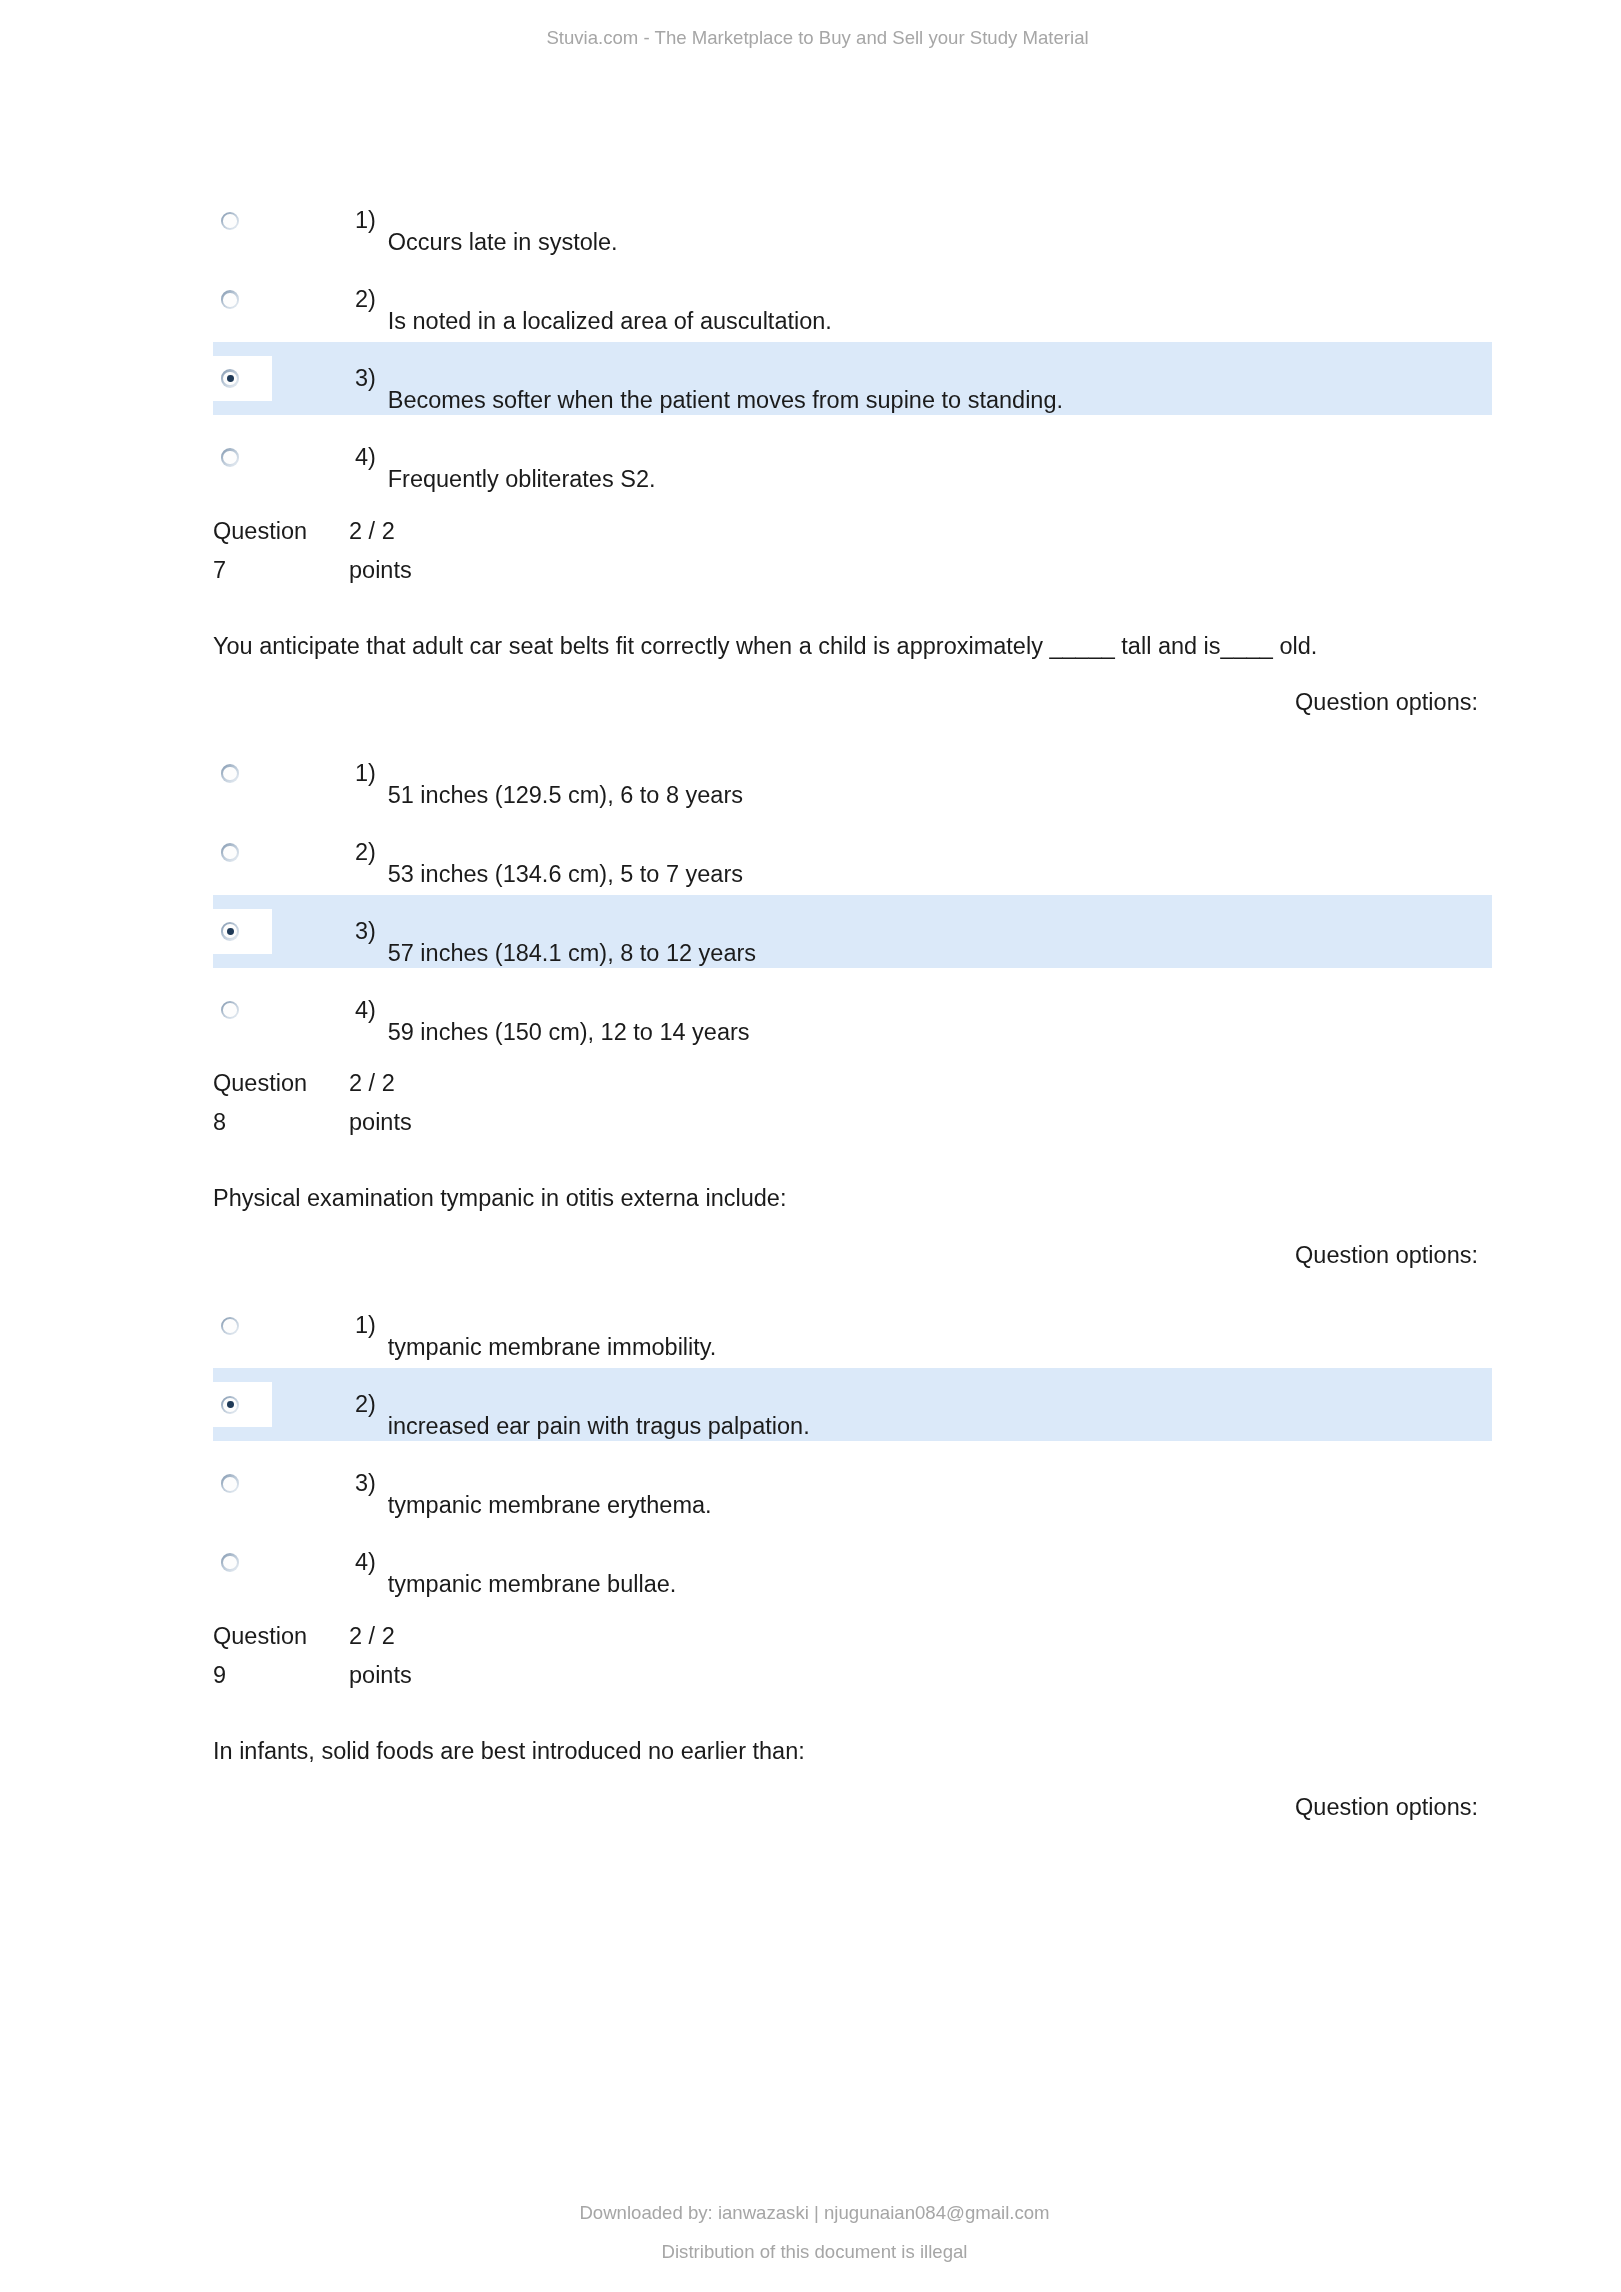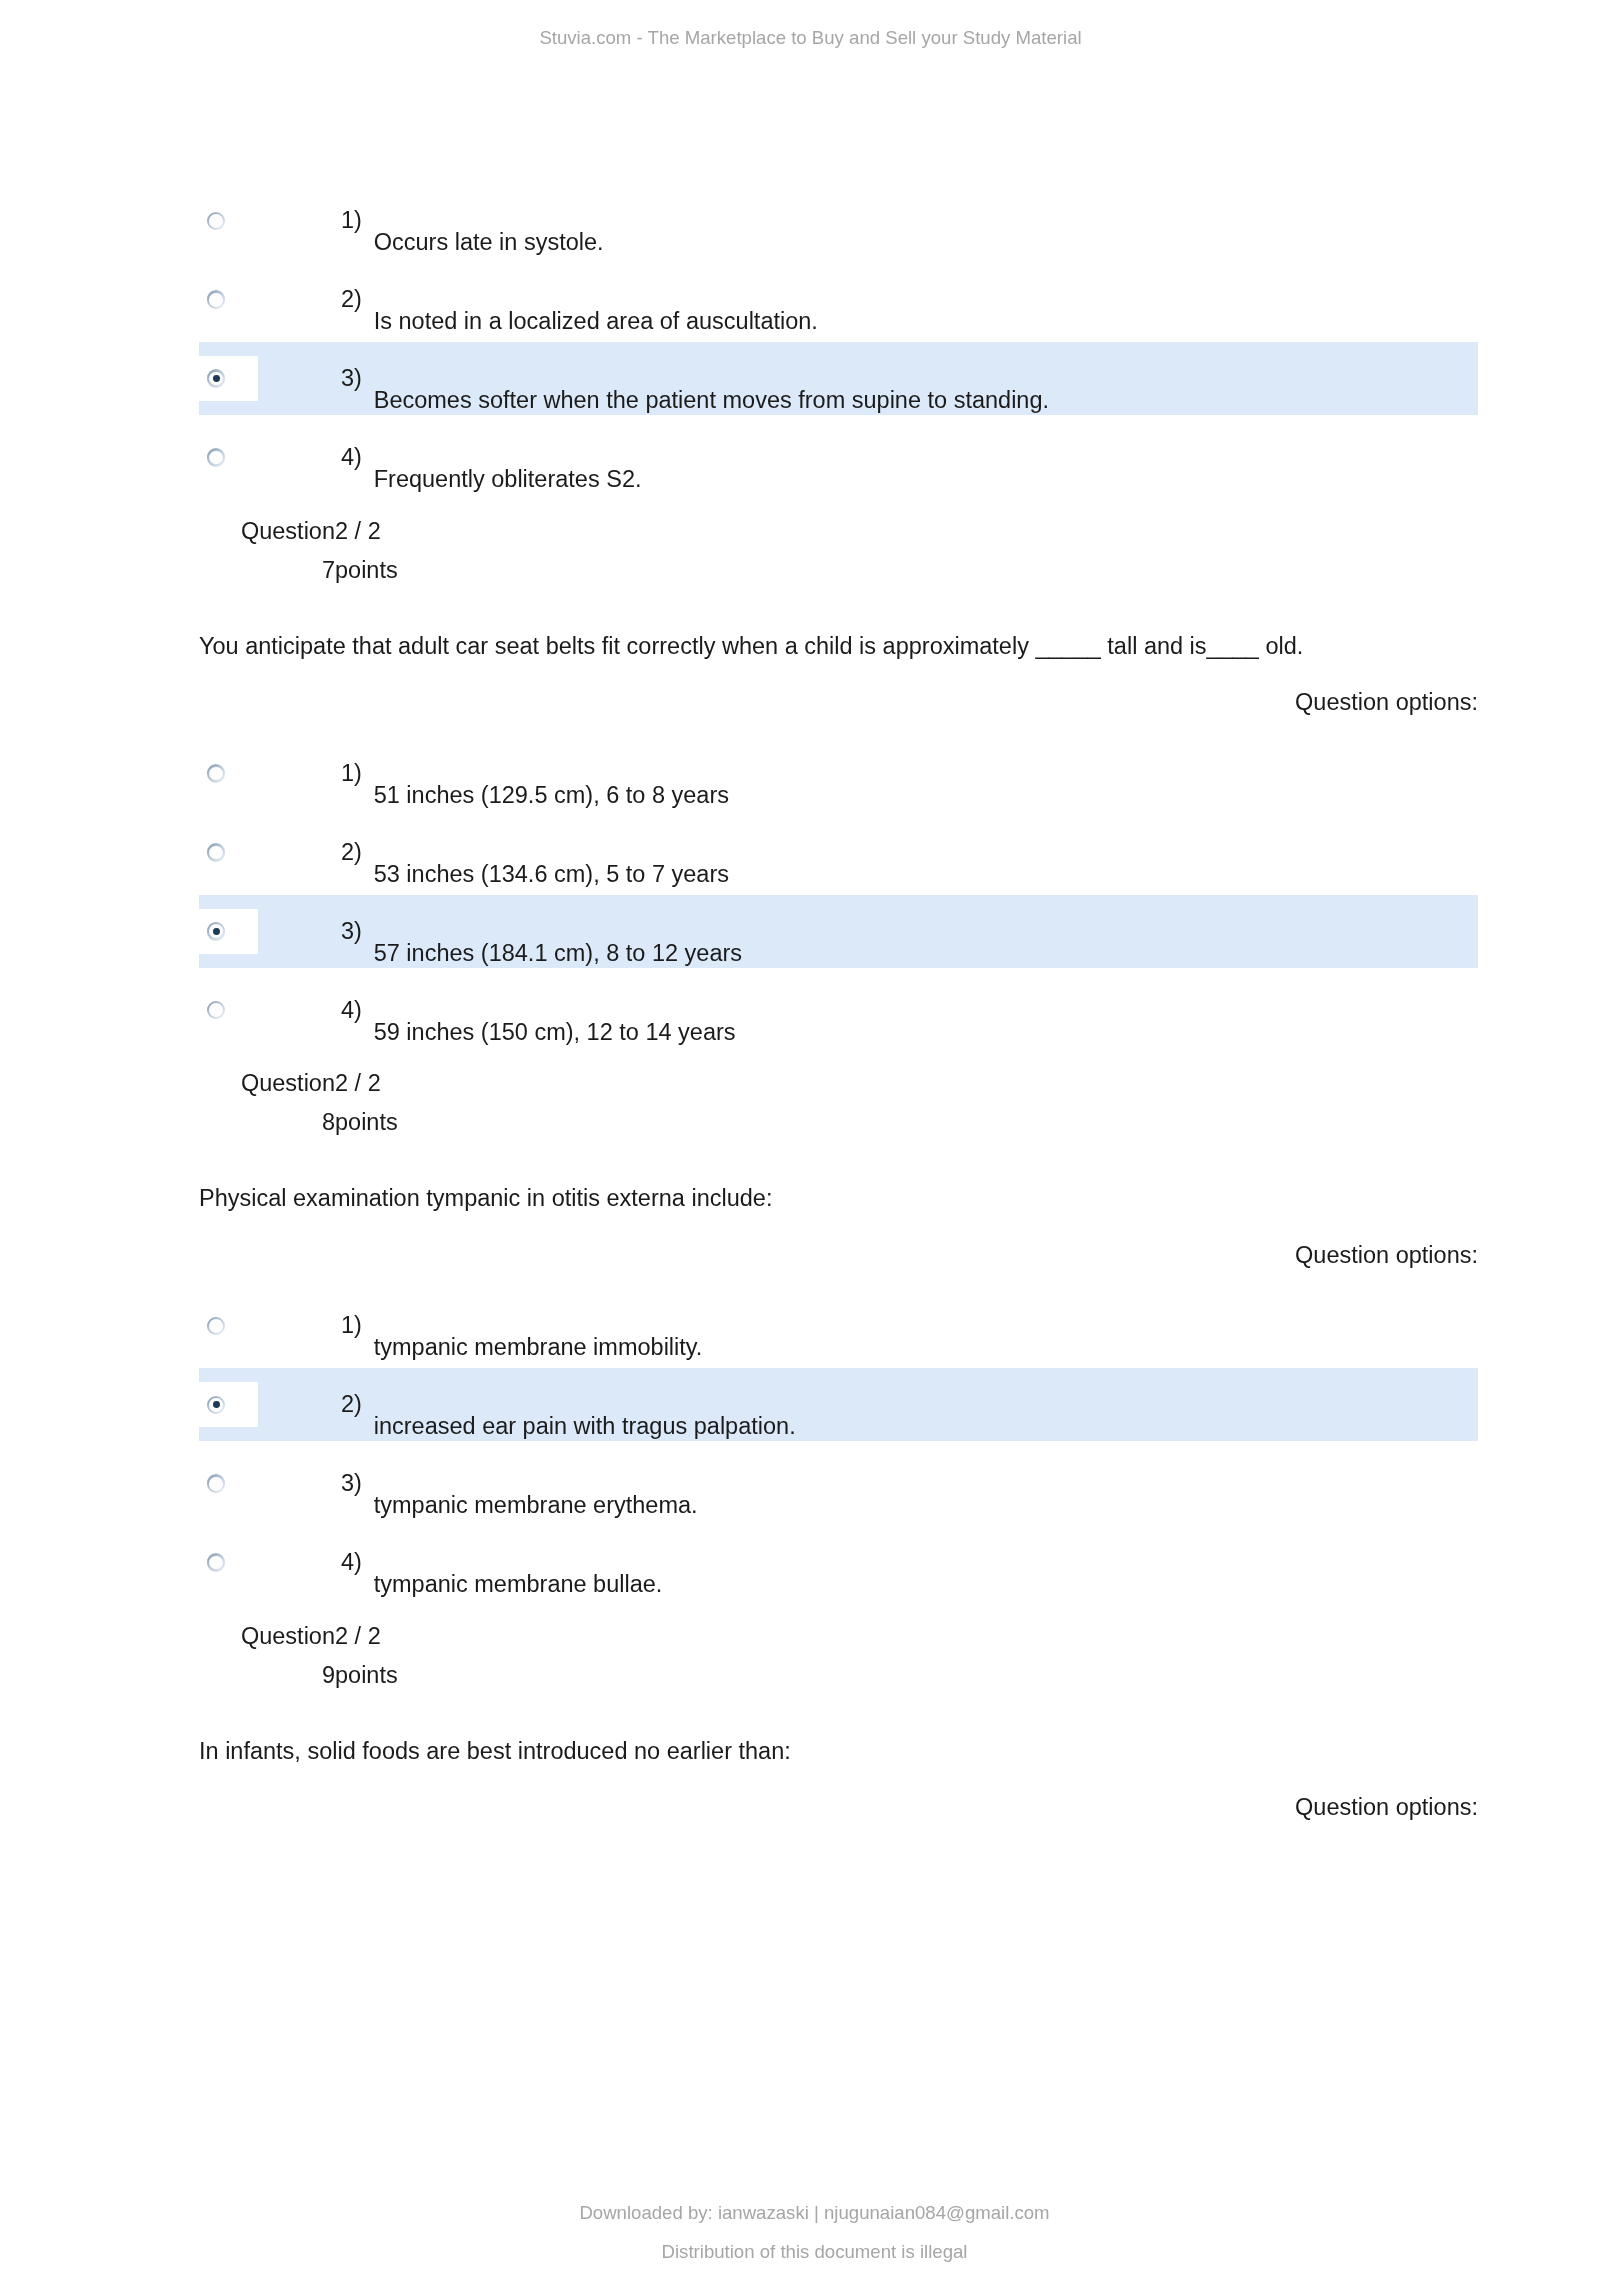--- a/index.html
+++ b/index.html
@@ -5,20 +5,21 @@
   * { margin: 0; padding: 0; box-sizing: border-box; }
   html, body { background: #ffffff; }
   body { font-family: "Liberation Sans", sans-serif; color: #1b1b1b; }
 
   .page {
     position: relative;
     width: 1621px;
     height: 2293px;
     background: #ffffff;
     overflow: hidden;
+    padding-left: 14px;
   }
 
   .doc-header {
     padding-top: 27.4px;
     text-align: center;
     font-size: 18.6px;
     color: #a6a6a6;
   }
 
   .content {
@@ -77,21 +78,21 @@
   }
 
   .opt-num { margin-left: 83px; white-space: nowrap; }
   .opt-text { margin-left: 11.8px; white-space: nowrap; margin-top: 44px; }
 
   .question-header {
     display: flex;
     margin-top: 17.6px;
     line-height: 39px;
   }
-  .qh-col-left { width: 136px; text-align: right; }
+  .qh-col-left { width: 136px; }
   .qh-col-right { width: auto; }
 
   .q-text {
     margin-top: 38px;
     line-height: 37px;
     max-width: 1255px;
   }
 
   .q-options-label {
     margin-top: 19.6px;

